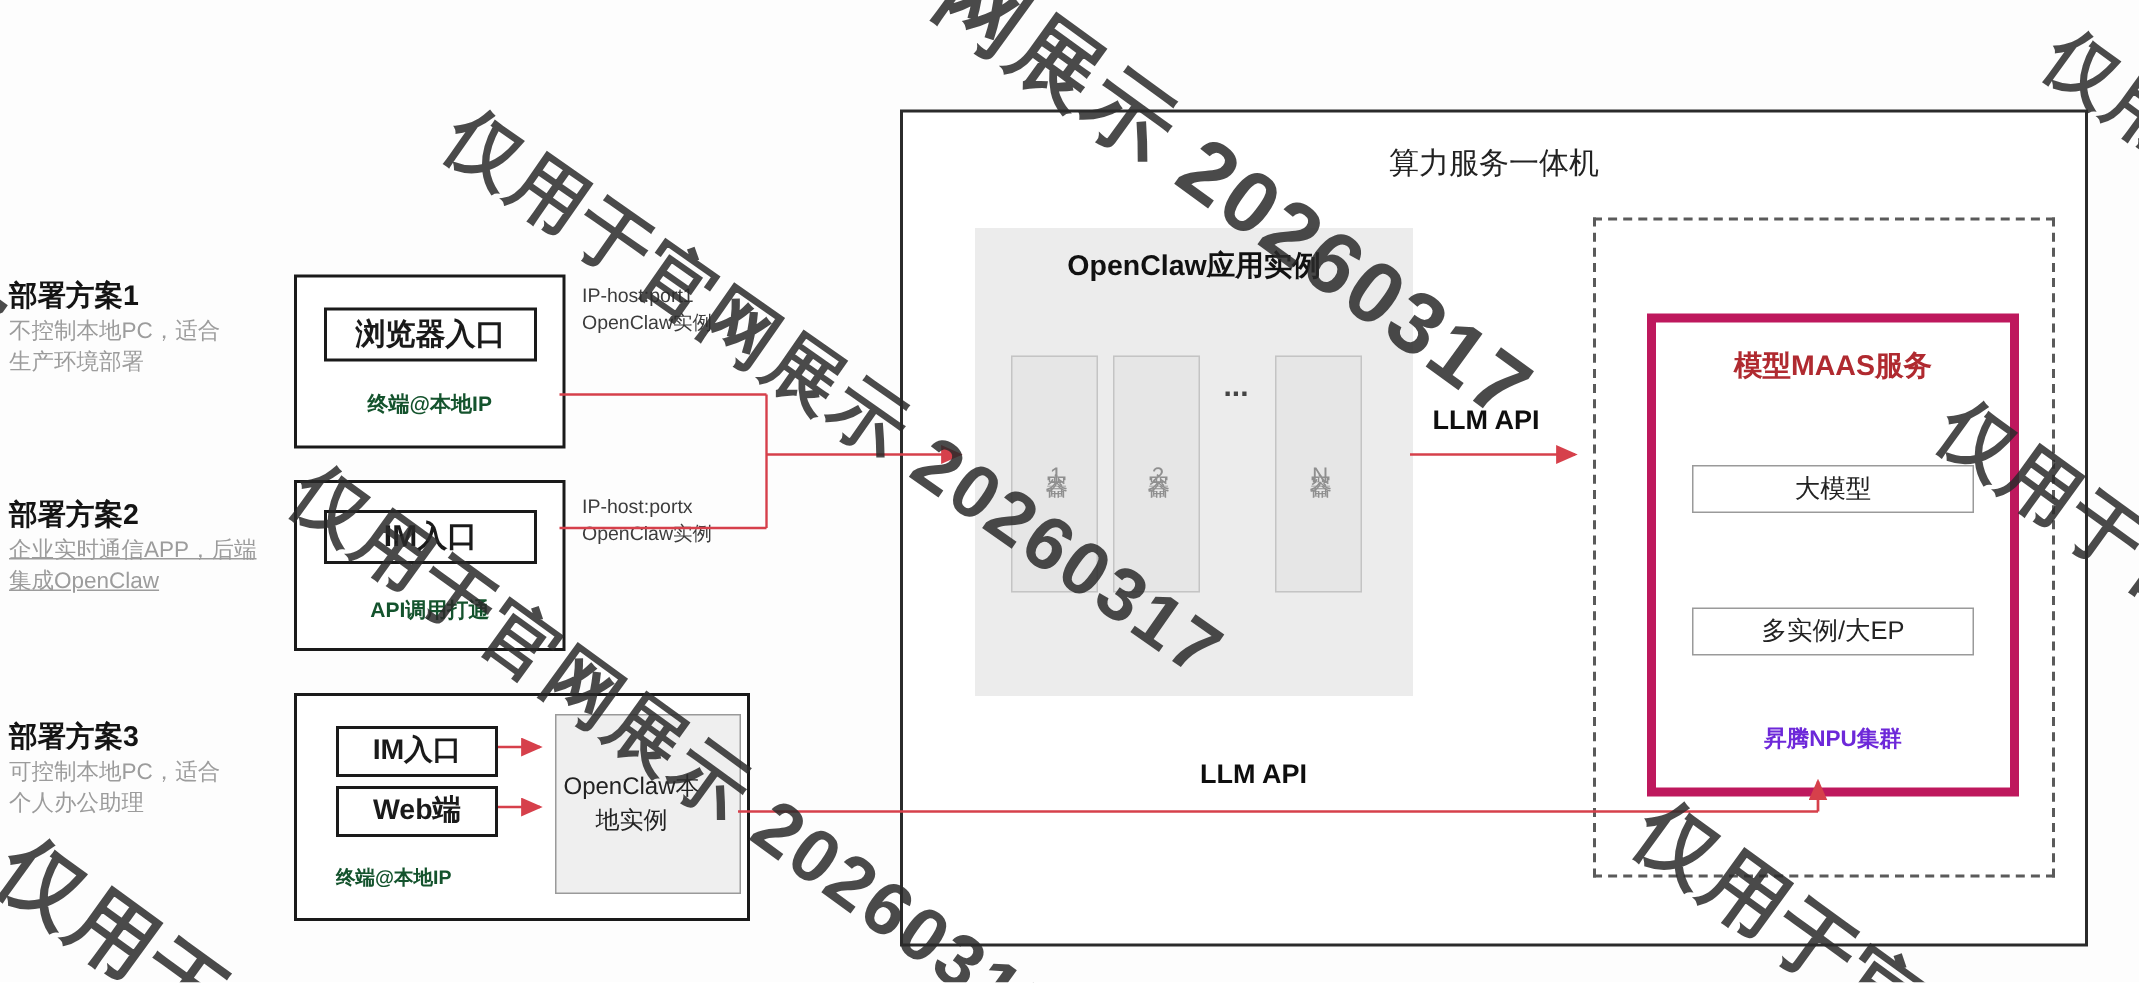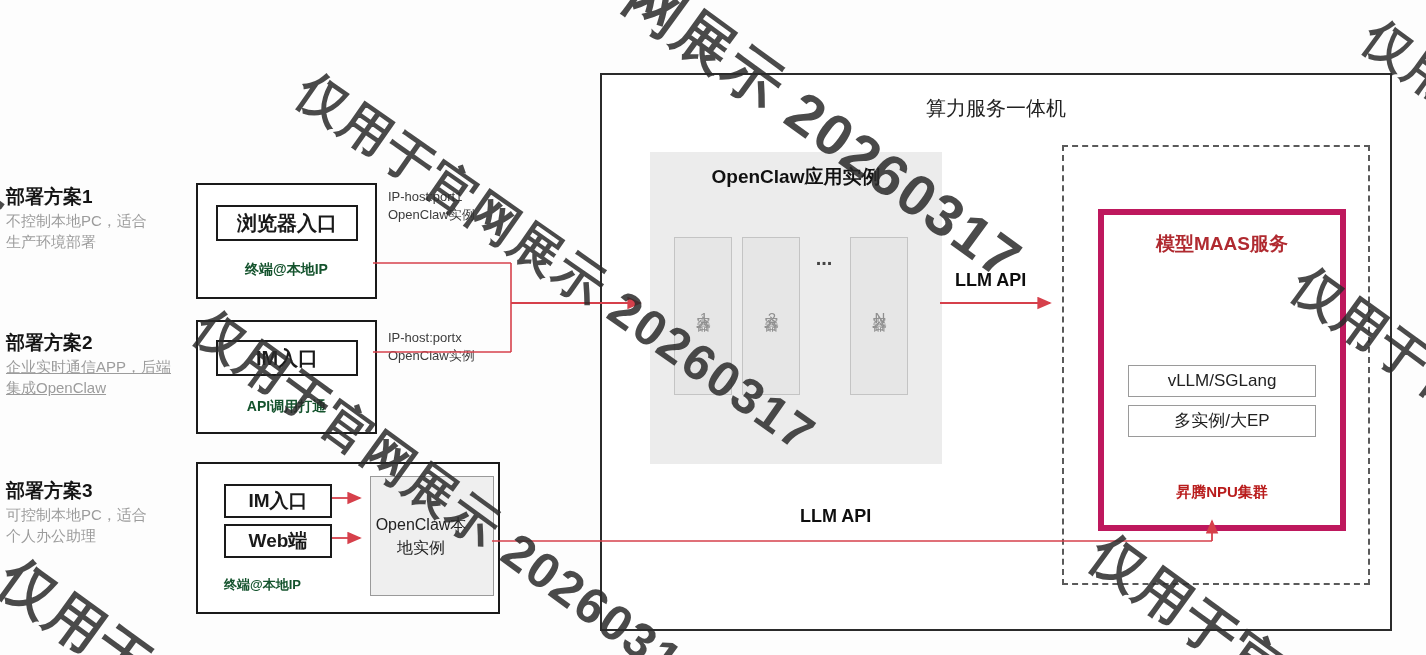--- a/index.html
+++ b/index.html
@@ -45,21 +45,21 @@
   .dashed-box{position:absolute;left:460px;top:70px;width:304px;height:436px;
     border:2px dashed #5a5a5a;background:transparent;}
   .maas-box{position:absolute;left:34px;top:62px;width:236px;height:310px;
     border:6px solid #be185d;background:#fff;}
   .maas-title{position:absolute;top:16px;left:0;right:0;text-align:center;
     font-weight:bold;font-size:19px;color:#b02a30;}
   .maas-item{position:absolute;left:24px;width:186px;height:30px;
     border:1px solid #9a9a9a;line-height:30px;text-align:center;
     font-size:17px;color:#222;background:#fff;}
   .maas-footer{position:absolute;top:268px;left:0;right:0;text-align:center;
-    font-weight:bold;font-size:15px;color:#b91c1c;}
+    font-weight:bold;font-size:15px;color:#6d28d9;}
   .llm-label{position:absolute;font-weight:bold;font-size:18px;color:#0e0e0e;z-index:6;}
   .instance-box{
     position:absolute;left:172px;top:12px;width:122px;height:118px;
     background:#efefef;border:1px solid #9a9a9a;
     display:flex;align-items:center;text-align:center;
     font-size:16px;color:#222;line-height:1.45;
   }
   .instance-box span{display:inline-block;width:100px;}
   .arrows{position:absolute;left:0;top:0;z-index:10;pointer-events:none;}
 </style>
@@ -130,21 +130,21 @@
       <div class="app-title">OpenClaw应用实例</div>
       <div class="container-col" style="left:24px;">容器1</div>
       <div class="container-col" style="left:92px;">容器2</div>
       <div class="ellipsis">...</div>
       <div class="container-col" style="left:200px;">容器N</div>
     </div>
 
     <div class="dashed-box">
       <div class="maas-box">
         <div class="maas-title">模型MAAS服务</div>
-        <div class="maas-item" style="top:150px;">vLLM/SGLang</div>
+        <div class="maas-item" style="top:95px;">大模型</div>
         <div class="maas-item" style="top:190px;">多实例/大EP</div>
         <div class="maas-footer">昇腾NPU集群</div>
       </div>
     </div>
   </div>
 
   <div class="llm-label" style="left:955px;top:270px;">LLM API</div>
   <div class="llm-label" style="left:800px;top:506px;">LLM API</div>
 
   <div class="wm" style="left:655px;top:-42px;font-size:58px;transform:rotate(36deg);">网展示 20260317</div>

